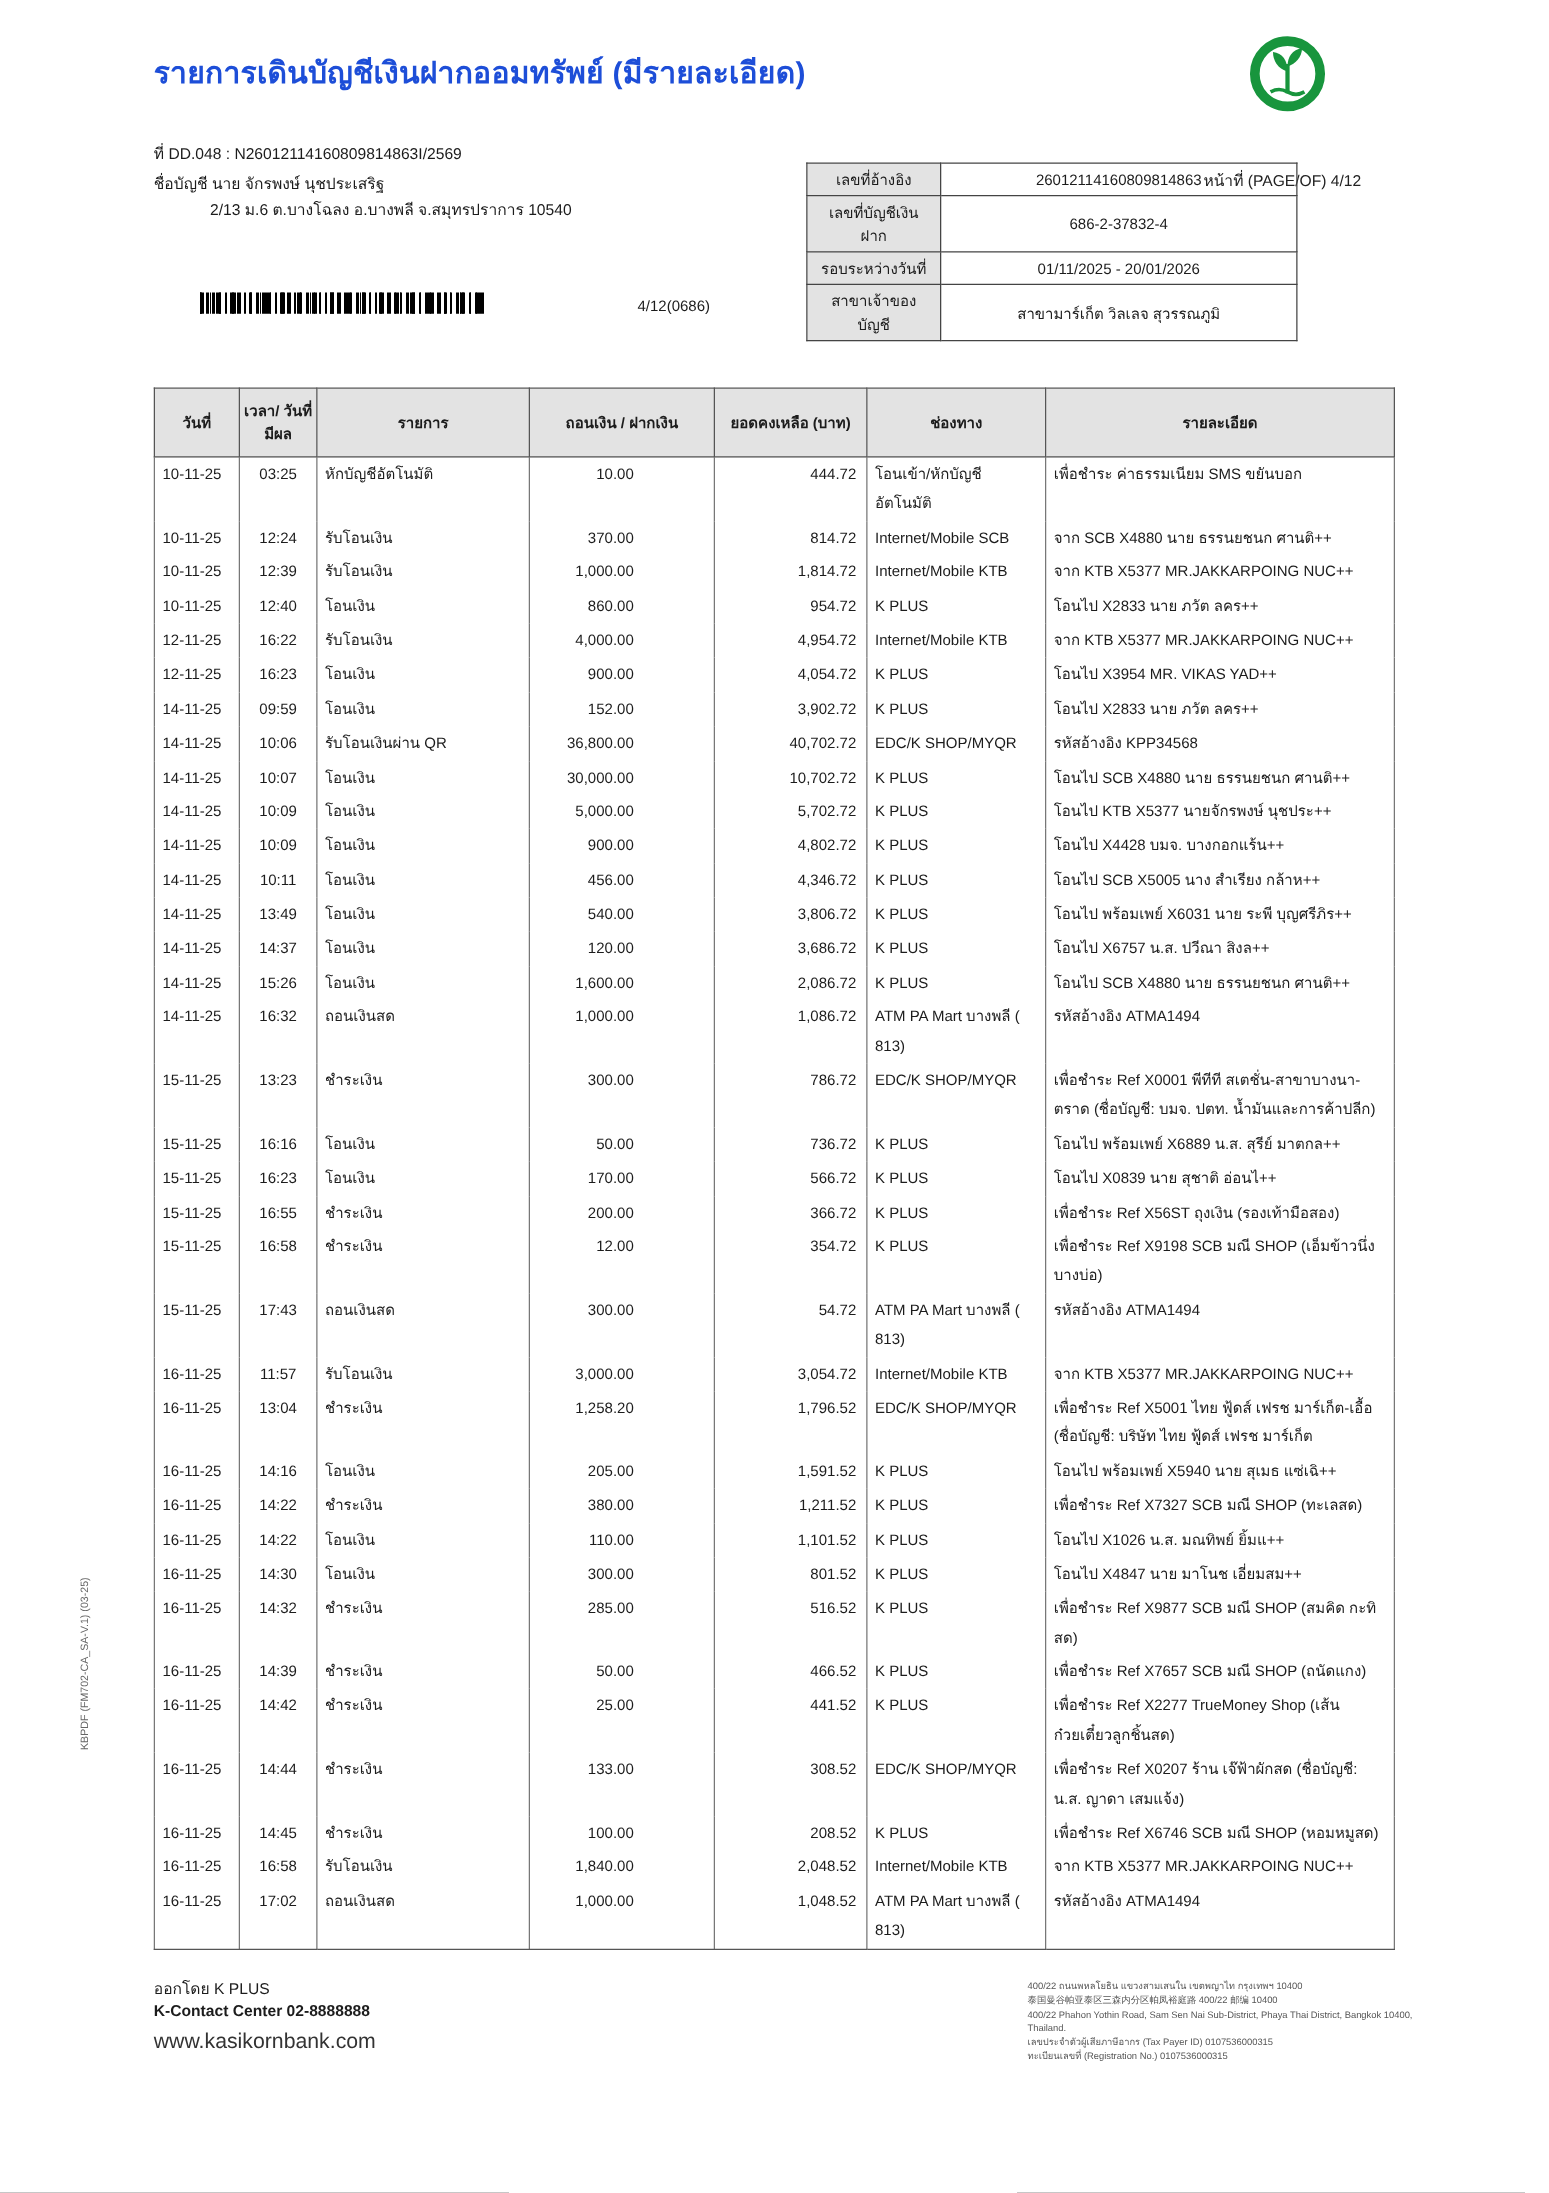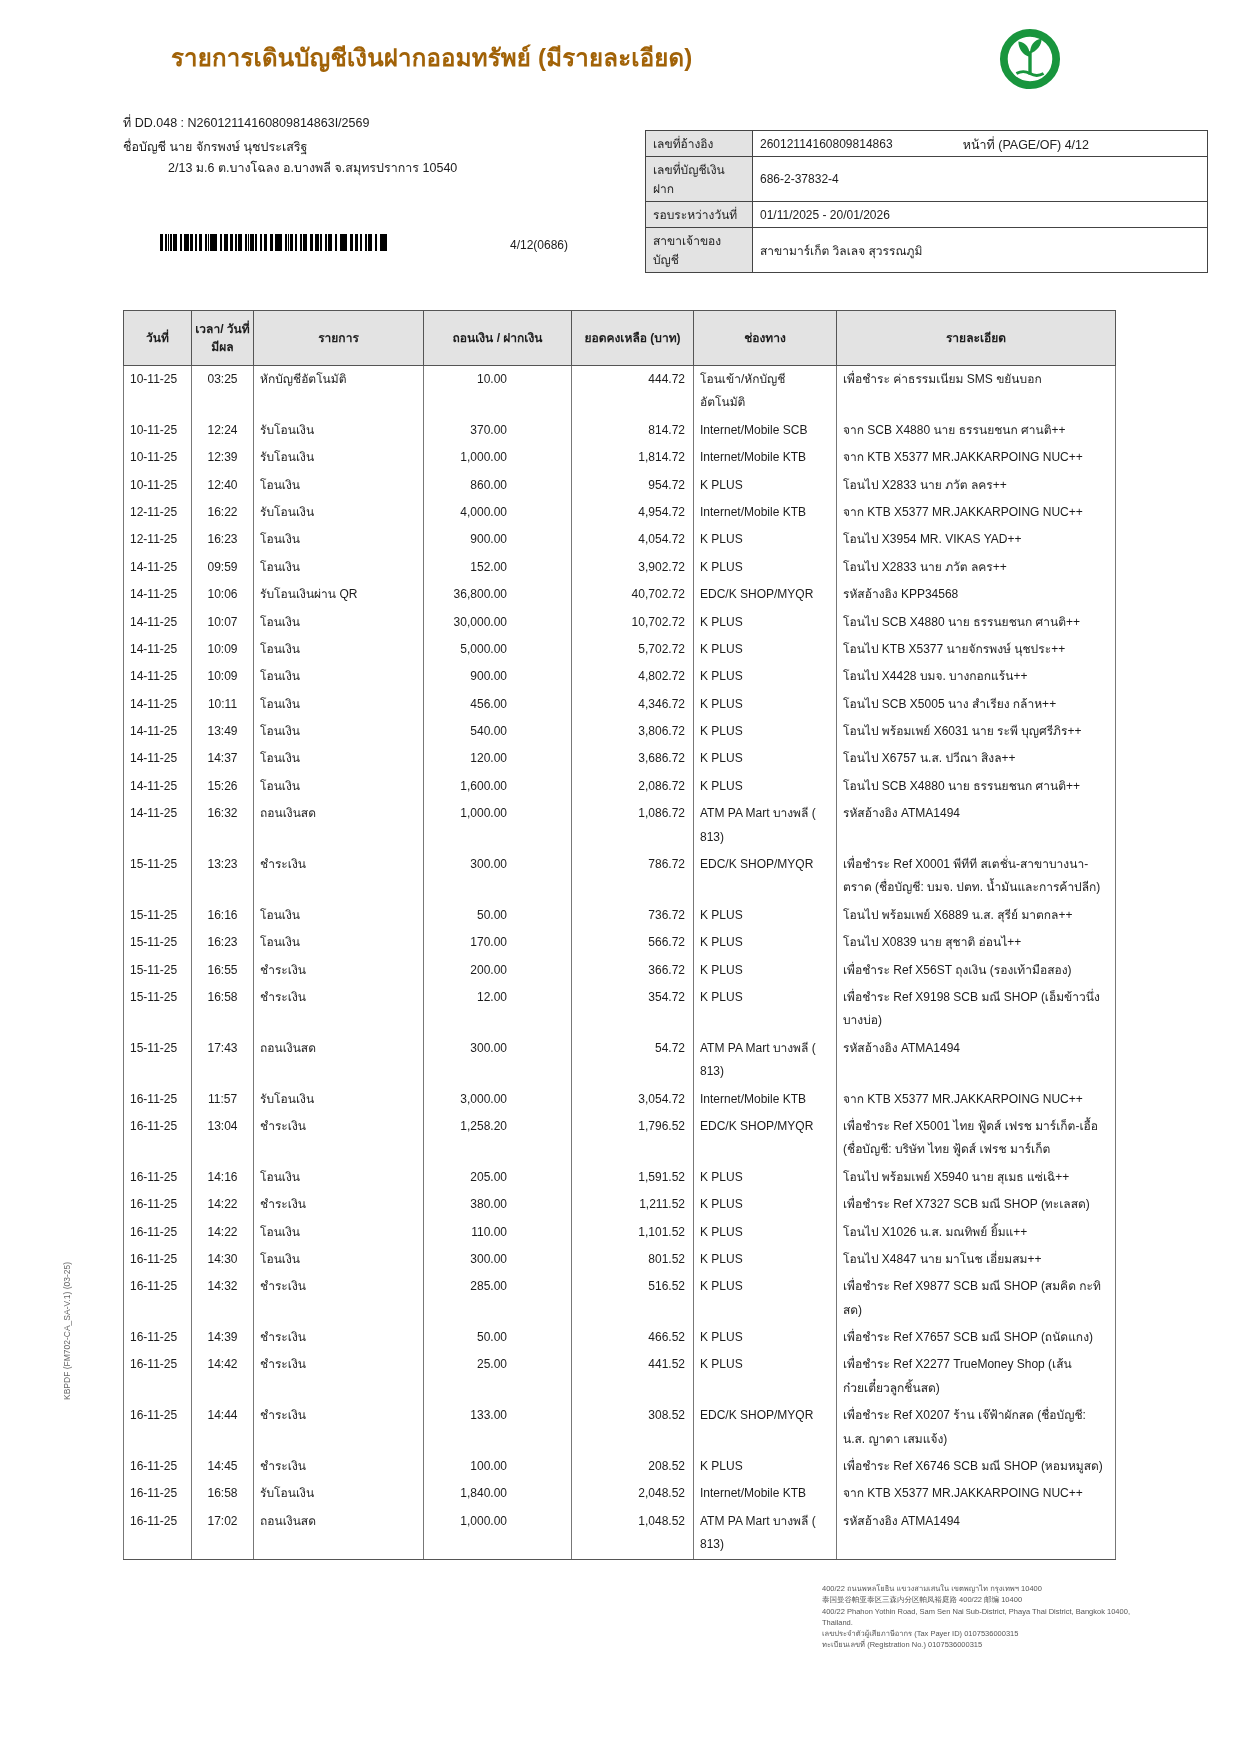--- a/index.html
+++ b/index.html
@@ -7,34 +7,34 @@
     position:relative;
     width:1239px;height:1754px;
     margin:0 auto;
     background:#ffffff;
     font-family:"Liberation Sans","DejaVu Sans",sans-serif;
     color:#1c1c1c;
     overflow:hidden;
   }
   
   .title-block{position:absolute;left:123px;top:38px;width:620px;}
-  .title-th{font-size:24px;font-weight:bold;color:#a16207;letter-spacing:.2px;margin-left:48px;}
+  .title-th{font-size:24px;font-weight:bold;color:#1d4ed8;letter-spacing:.2px;}
   .title-sub{font-size:11px;font-weight:bold;margin-top:7px;color:#111;}
   .logo-block{position:absolute;right:178px;top:28px;display:flex;align-items:center;gap:10px;}
   .logo-text{text-align:left;}
   .logo-th{font-size:27px;font-weight:bold;color:#18953d;line-height:1.05;}
   .logo-sub{font-size:13px;font-weight:bold;color:#18953d;border-top:2px solid #18953d;padding-top:2px;margin-top:2px;letter-spacing:.5px;}
   .logo-mark{width:62px;height:62px;}
   .page-of{position:absolute;right:150px;top:96px;font-size:12.5px;color:#222;margin-top:39px;}
   
   .doc-no{position:absolute;left:123px;top:113px;font-size:12.5px;}
   .acct-name{position:absolute;left:123px;top:137px;font-size:12.5px;}
   .acct-addr{position:absolute;left:168px;top:158px;font-size:12.5px;}
   
-  .info-table{position:absolute;left:645px;top:130px;border-collapse:collapse;width:563px;}
+  .info-table{position:absolute;left:645px;top:130px;border-collapse:collapse;width:393px;text-align:center;}
   .info-table td{border:1px solid #444;font-size:12px;padding:3px 7px;height:18px;}
   .info-table td.lbl{background:#e3e3e3;width:92px;font-weight:normal;}
   
   .barcode{
     position:absolute;left:160px;top:234px;width:228px;height:17px;
     background-image:
       repeating-linear-gradient(90deg,#000 0 2px,transparent 2px 5px),
       repeating-linear-gradient(90deg,#000 0 1px,transparent 1px 8px),
       repeating-linear-gradient(90deg,#000 0 3px,transparent 3px 13px);
   }
@@ -491,20 +491,25 @@
       <td class="c-time">17:02</td>
       <td class="c-desc">ถอนเงินสด</td>
       <td class="c-amt">1,000.00</td>
       <td class="c-bal">1,048.52</td>
       <td class="c-chan">ATM PA Mart บางพลี ( 813)</td>
       <td class="c-det">รหัสอ้างอิง ATMA1494</td>
     </tr>
   </tbody>
   </table>
 
+  <div class="footer-left">
+    <div class="issued">ออกโดย K PLUS</div>
+    <div class="contact">K-Contact Center 02-8888888</div>
+    <div class="site">www.kasikornbank.com</div>
+  </div>
 
   <div class="footer-right">
     <div>400/22 ถนนพหลโยธิน แขวงสามเสนใน เขตพญาไท กรุงเทพฯ 10400</div>
     <div>泰国曼谷帕亚泰区三森内分区帕凤裕庭路 400/22 邮编 10400</div>
     <div>400/22 Phahon Yothin Road, Sam Sen Nai Sub-District, Phaya Thai District, Bangkok 10400, Thailand.</div>
     <div>เลขประจำตัวผู้เสียภาษีอากร (Tax Payer ID) 0107536000315</div>
     <div>ทะเบียนเลขที่ (Registration No.) 0107536000315</div>
   </div>
 
   <div class="side-note">KBPDF (FM702-CA_SA-V.1) (03-25)</div>

